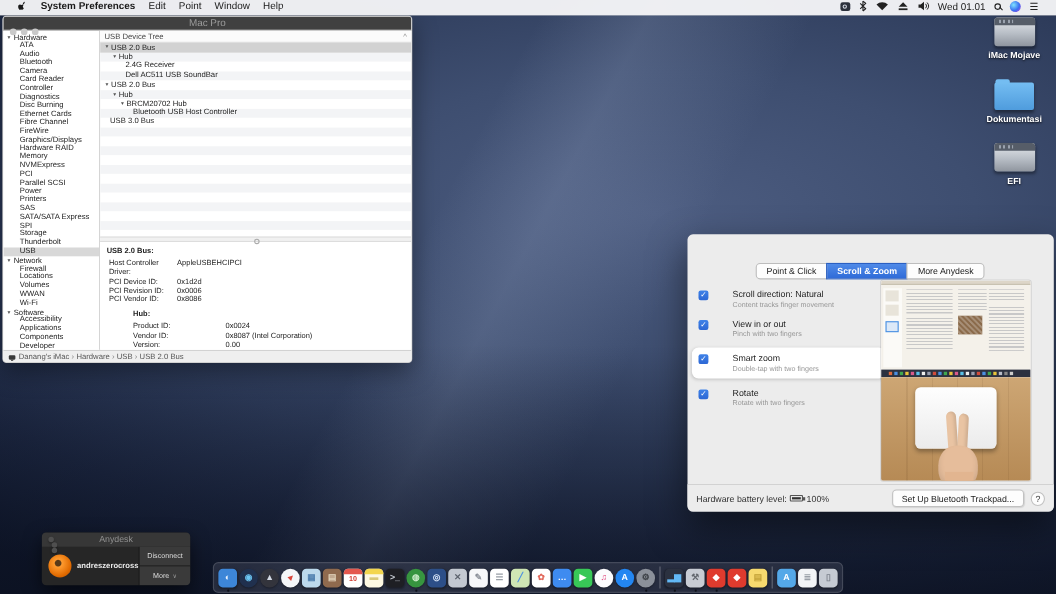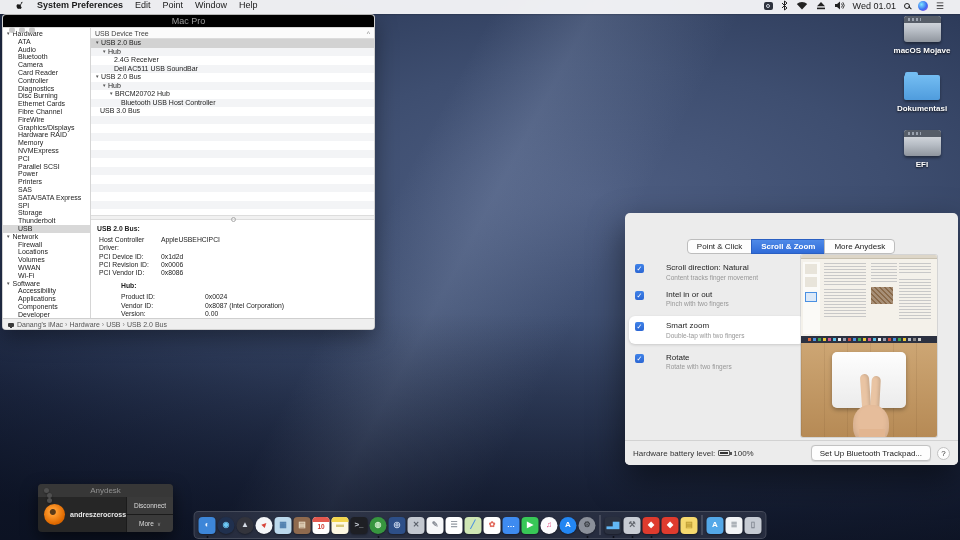--- a/index.html
+++ b/index.html
@@ -29,21 +29,21 @@
   .clock { font-size:9px; }
   
   .tl { width:6px; height:6px; border-radius:50%; display:inline-block; }
   .tl+.tl { margin-left:4px; }
   .tl.red{background:#ff5f57}.tl.yel{background:#febc2e}.tl.gry{background:#c9c9c9}
   .tl.dk{background:#4f4f4f}
   
   .siw { position:absolute; left:2px; top:14px; width:373px; height:316px; background:#fff;
     border-radius:4px; overflow:hidden; box-shadow:0 8px 22px rgba(0,0,0,.38); z-index:10;
     border:1px solid rgba(0,0,0,.18); }
-  .si-title { height:13px; background:#000000; border-bottom:1px solid #d8d8d8; position:relative; }
+  .si-title { height:13px; background:#404040; border-bottom:1px solid #d8d8d8; position:relative; }
   .si-lights { position:absolute; left:6px; top:3.5px; }
   .si-title .wt { position:absolute; left:0; right:0; top:0; text-align:center; font-size:9px; line-height:13px; color:#9c9c9c; }
   .si-body { display:flex; height:290px; }
   .si-side { width:88px; border-right:1px solid #d5d5d5; background:#fff; font-size:7px; color:#222; padding-top:2px; overflow:hidden; }
   .sb-sec { height:7.8px; line-height:7.8px; padding-left:3px; white-space:nowrap; }
   .sb-sec::before { content:"▼"; font-size:4.5px; margin-right:2px; color:#555; vertical-align:1px; }
   .sb-item { height:7.8px; line-height:7.8px; padding-left:15px; white-space:nowrap; }
   .sb-item.sel { background:#d8d8d8; }
   .si-main { flex:1; display:flex; flex-direction:column; min-width:0; }
   .si-colhead { height:11px; line-height:11px; font-size:7px; color:#444; padding-left:4px;
@@ -232,21 +232,21 @@
       <span class="clock">Wed 01.01</span>
       <span class="mb-ico mag"></span>
       <span class="mb-ico siri-ico"></span>
       <span class="mb-ico" style="font-size:9px;color:#222">☰</span>
     </span>
   </div>
 
   <div class="dicons">
       <div class="dicon">
         <div class="ic-drive"></div>
-        <div class="dlabel">macOS Mojave</div>
+        <div class="dlabel">iMac Mojave</div>
       </div>
       <div class="dicon">
         <div class="ic-folder"></div>
         <div class="dlabel">Dokumentasi</div>
       </div>
       <div class="dicon">
         <div class="ic-drive"></div>
         <div class="dlabel">EFI</div>
       </div>
     </div>
@@ -390,21 +390,21 @@
         <div class="gitem">
           <span class="cb"></span>
           <div>
             <div class="gt">Scroll direction: Natural</div>
             <div class="gs">Content tracks finger movement</div>
           </div>
         </div>
         <div class="gitem">
           <span class="cb"></span>
           <div>
-            <div class="gt">Intel in or out</div>
+            <div class="gt">View in or out</div>
             <div class="gs">Pinch with two fingers</div>
           </div>
         </div>
         <div class="gitem hl">
           <span class="cb"></span>
           <div>
             <div class="gt">Smart zoom</div>
             <div class="gs">Double-tap with two fingers</div>
           </div>
         </div>

